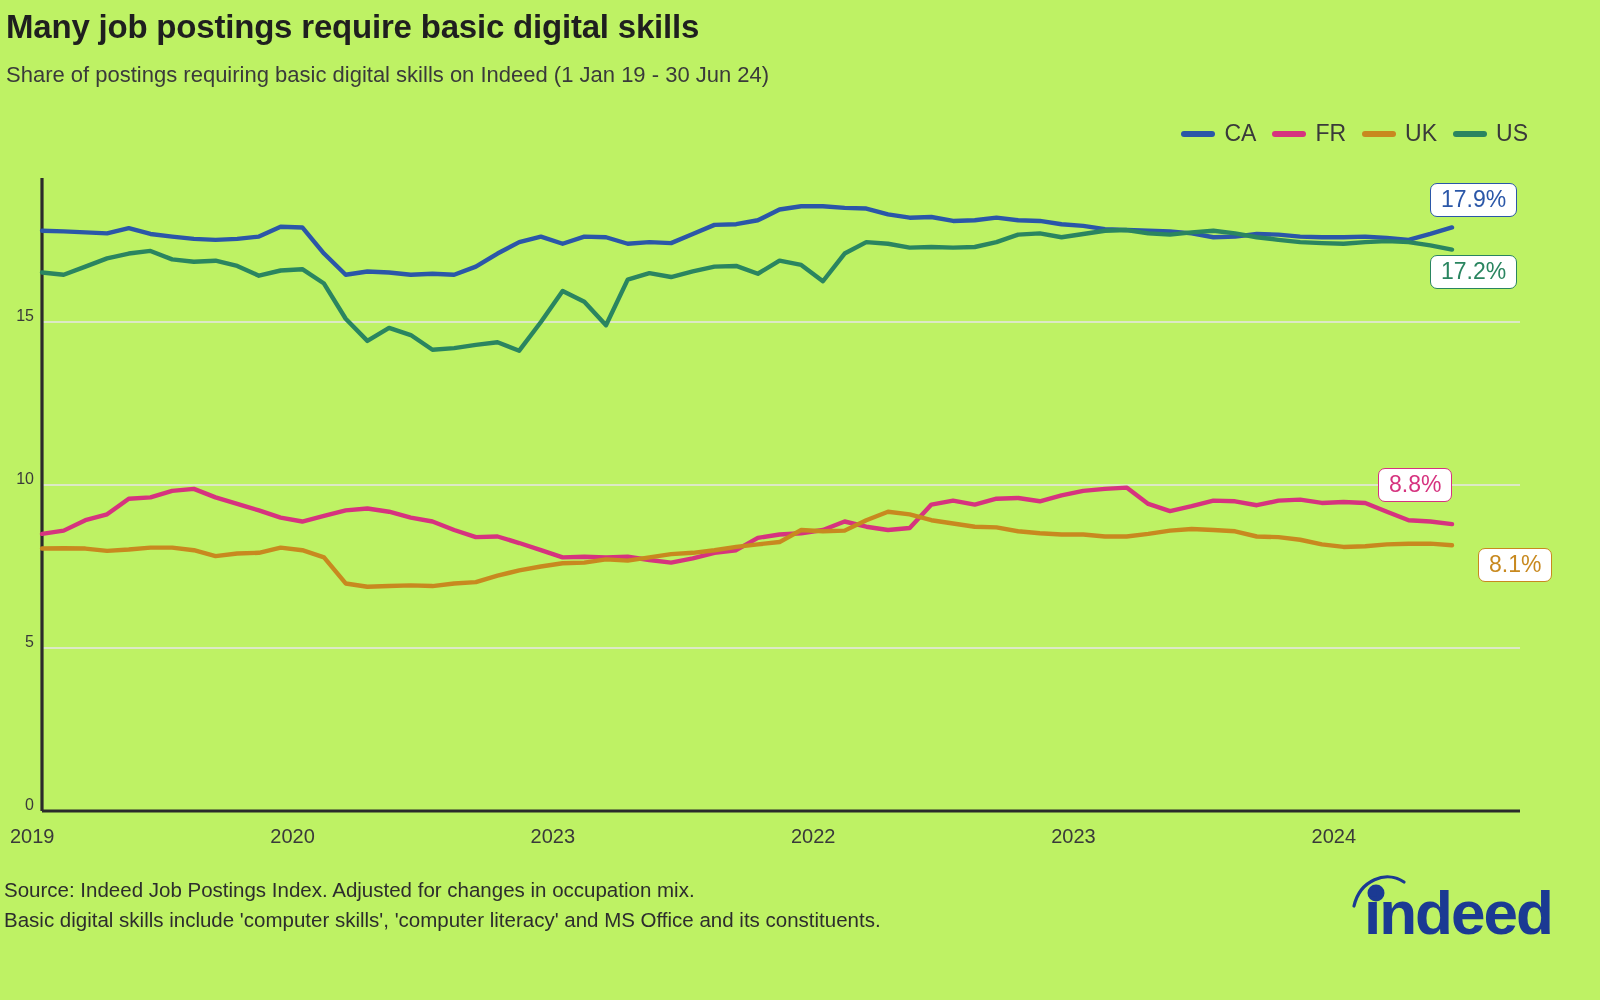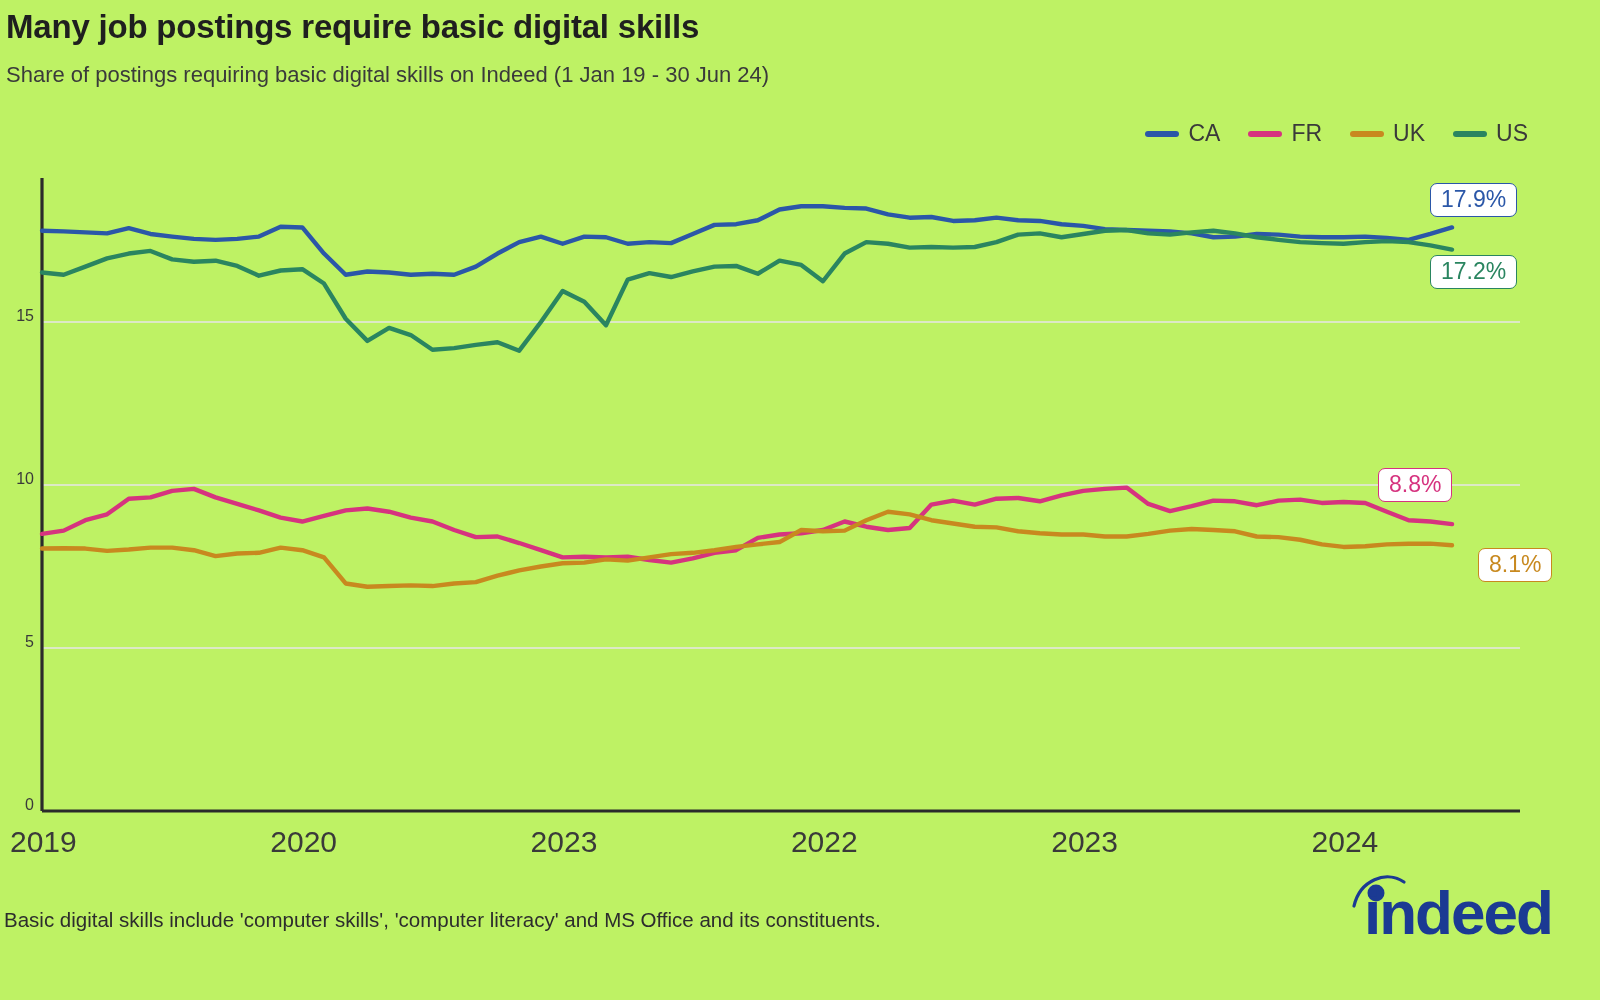--- a/index.html
+++ b/index.html
@@ -17,37 +17,37 @@
     font-size: 33px; font-weight: bold; letter-spacing: -0.2px;
     color: #1f1f1f; white-space: nowrap;
   }
   #subtitle {
     position: absolute; left: 6px; top: 62px;
     font-size: 22px; font-weight: normal; color: #3a3a3a; white-space: nowrap;
   }
 
   #legend {
     position: absolute; right: 72px; top: 120px;
-    display: flex; align-items: flex-end; gap: 28px;
+    display: flex; align-items: flex-end; gap: 16px;
   }
   .legend-item { display: flex; align-items: center; gap: 9px; }
   .legend-swatch { display:block; width: 34px; height: 6px; border-radius: 3px; }
   .legend-label { font-size: 23px; color: #3a3a3a; }
 
   #plot {
     position: absolute; left: 0; top: 0; width: 1600px; height: 1000px;
   }
   svg { display:block; }
 
   .axis-tick-y {
     position: absolute; font-size: 16px; color: #3a3a3a; text-align: right;
     width: 34px;
   }
   .axis-tick-x {
-    position: absolute; font-size: 30px; color: #3a3a3a; text-align: right;
+    position: absolute; font-size: 20px; color: #3a3a3a; text-align: right;
   }
 
   .end-label {
     position: absolute;
     border: 1.6px solid #888;
     border-radius: 7px;
     background: #ffffff;
     font-size: 23px;
     padding: 4px 10px 5px 10px;
     white-space: nowrap;
@@ -124,20 +124,21 @@
       <div class="axis-tick-x" style="left: 790.923px; top: 825px;">2022</div>
       <div class="axis-tick-x" style="left: 1051.23px; top: 825px;">2023</div>
       <div class="axis-tick-x" style="left: 1311.54px; top: 825px;">2024</div>
     </div>
 
   <div class="end-label" id="lbl-ca" style="color: rgb(43, 87, 168); border-color: rgb(43, 87, 168); left: 1430px; top: 183px;">17.9%</div>
   <div class="end-label" id="lbl-us" style="color: rgb(42, 133, 96); border-color: rgb(42, 133, 96); left: 1430px; top: 255px;">17.2%</div>
   <div class="end-label" id="lbl-fr" style="color: rgb(214, 51, 127); border-color: rgb(214, 51, 127); left: 1378px; top: 468px;">8.8%</div>
   <div class="end-label" id="lbl-uk" style="color: rgb(200, 137, 31); border-color: rgb(200, 137, 31); left: 1478px; top: 548px;">8.1%</div>
 
+  <div id="footer-line1">Source: Indeed Job Postings Index. Adjusted for changes in occupation mix.</div>
   <div id="footer-line2">Basic digital skills include 'computer skills', 'computer literacy' and MS Office and its constituents.</div>
 
   <svg id="logo" viewBox="0 0 240 74">
     <g id="logo-group">
         <path d="M8 44 C 14 18, 40 8, 58 20" fill="none" stroke="#1B3A93" stroke-width="3.2" stroke-linecap="round"></path>
         <circle cx="30" cy="31" r="8.5" fill="#1B3A93"></circle>
         <text x="18" y="72" fill="#1B3A93" font-family="&quot;Liberation Sans&quot;, sans-serif" font-size="62" font-weight="bold" letter-spacing="-2">indeed</text>
       </g>
   </svg>
 

